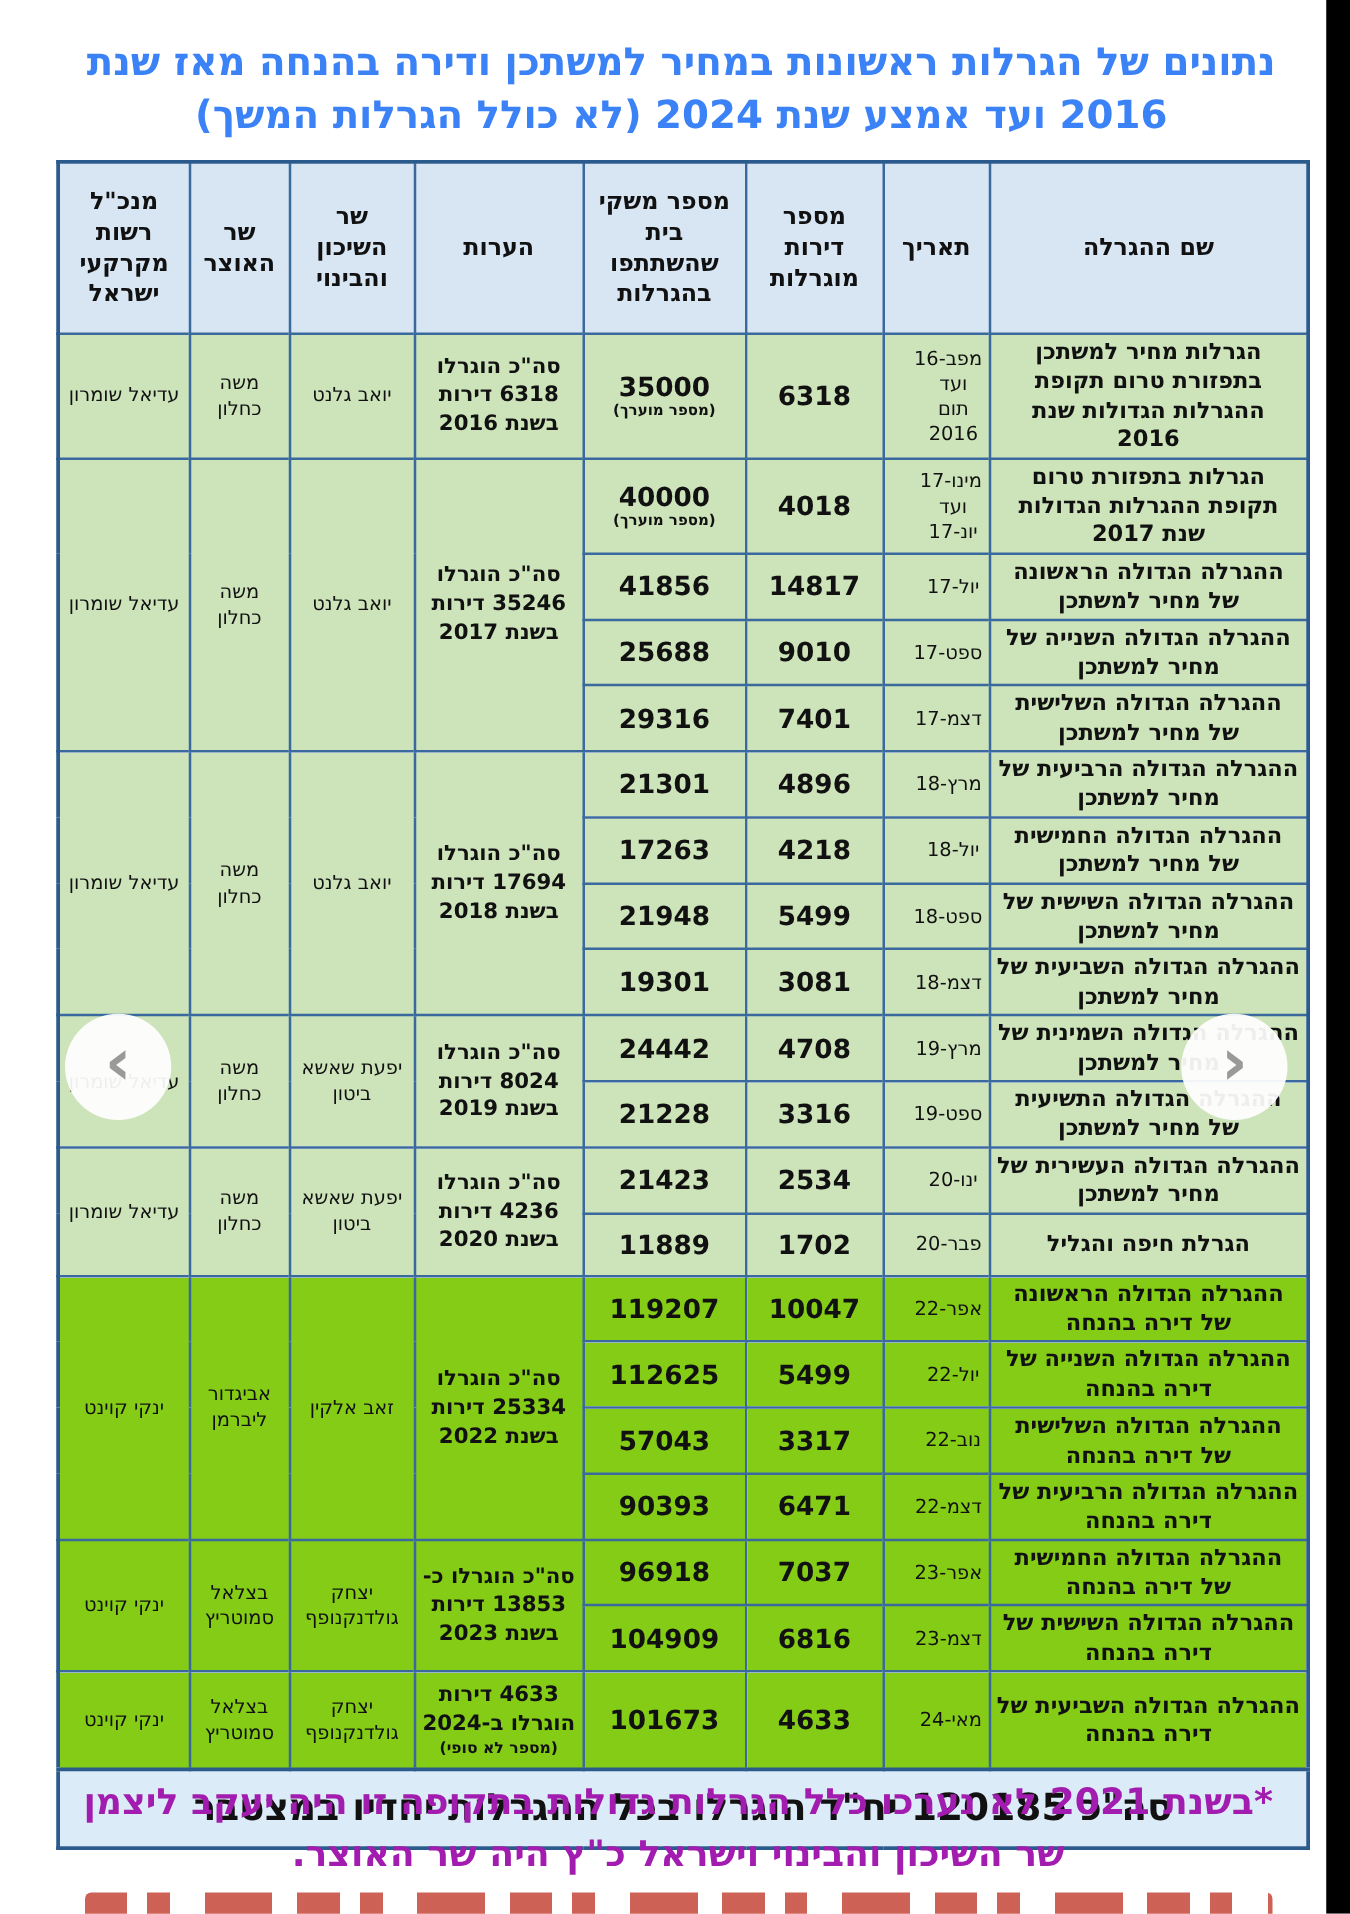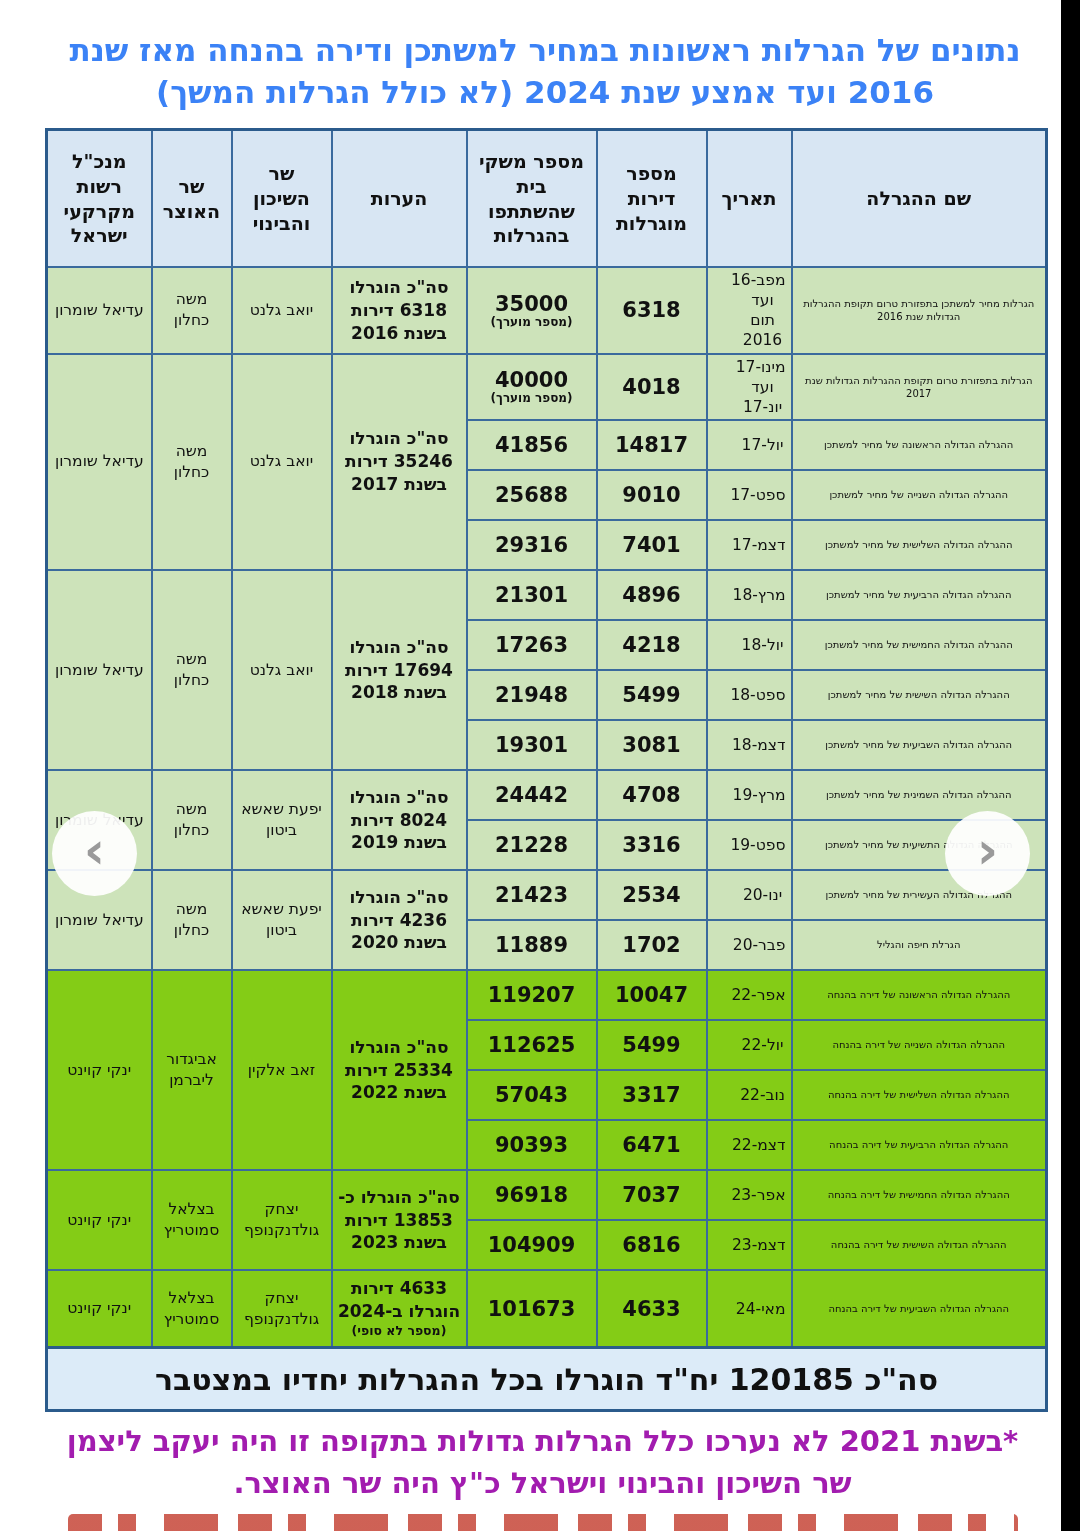--- a/index.html
+++ b/index.html
@@ -26,21 +26,21 @@
     overflow:hidden;
   }
   tr.inner td{border-top-width:1px;border-top-color:#4f7cab;margin-left:33px;}
   tr.block-start td{border-top-width:2px;}
   thead th{background:#d8e6f3;font-size:19px;font-weight:bold;height:131px;line-height:1.3;}
   tr.g td{background:#cde3ba;}
   tr.b td{background:#84cc16;}
   tbody tr{height:50px;}
   tr.tall{height:84px;}
   tr.tall24{height:78px;}
-  td.name{font-size:10px;line-height:1.3;font-weight:400;text-align:center;}
+  td.name{font-size:18px;line-height:1.3;font-weight:700;text-align:center;}
   td.date{font-size:15.5px;line-height:1.3;padding-left:32px;}
   td.num{font-size:21px;font-weight:bold;}
   td.num .subnote{font-size:12px;font-weight:bold;line-height:1.1;}
   td.notes{font-size:17px;font-weight:bold;line-height:1.35;}
   td.notes .subnote{font-size:12.5px;font-weight:bold;}
   td.minister{font-size:15.5px;line-height:1.35;}
   tr.total td{
     background:#dcebf8;font-size:30px;font-weight:bold;height:56px;
     border-top:3px solid #2b5b8c;
   }

